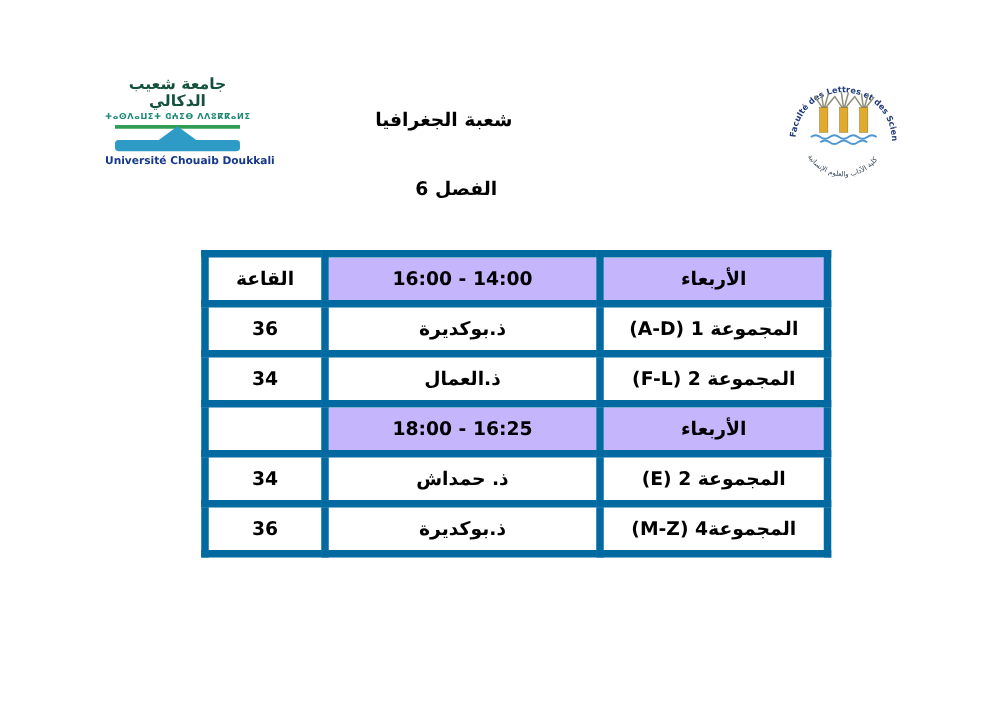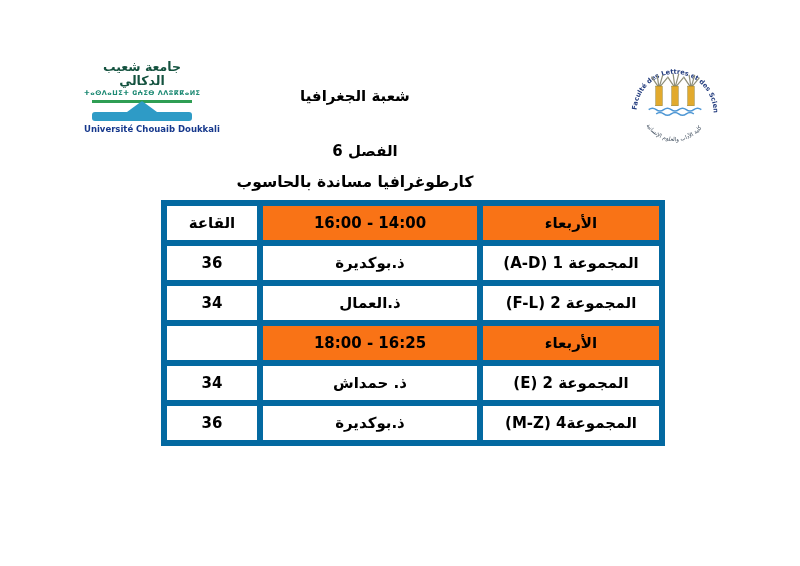--- a/index.html
+++ b/index.html
@@ -25,21 +25,21 @@
   .t-course{top:173px;font-size:15.5px;}
 
   
   .sched{position:absolute;left:161px;top:200px;border-collapse:collapse;table-layout:fixed;
          direction:rtl;font-weight:bold;font-size:15px;}
   .sched td{border:6px solid #0369a1;height:34px;padding:0 6px;vertical-align:middle;
             text-align:center;overflow:hidden;white-space:nowrap;}
   .c-day{width:164px;}
   .c-mid{width:202px;}
   .c-room{width:78px;}
-  .gray{background:#f97316;}
+  .gray{background:#c4b5fd;}
   .al-start{text-align:right;}
 
   
   .footer{position:absolute;left:0;top:417px;width:800px;text-align:center;
           font-family:"Liberation Sans","DejaVu Sans",sans-serif;
           font-size:10.5px;font-weight:bold;color:#111;}
 </style>
 </head>
 <body>
 
@@ -77,21 +77,20 @@
     </g>
 
     <g stroke="#4f97d4" stroke-width="1.6" fill="none">
       <path d="M22,57 q 4,-3 8,0 t 8,0 t 8,0 t 8,0 t 8,0 t 8,0 t 8,0"></path>
       <path d="M30,61.5 q 4,-3 8,0 t 8,0 t 8,0 t 8,0 t 8,0"></path>
     </g>
   </svg>
 
   <div class="title t-dept">شعبة الجغرافيا</div>
   <div class="title t-sem">الفصل 6</div>
-  <div class="title t-course">كارطوغرافيا مساندة بالحاسوب</div>
 
   <table class="sched">
     <tbody>
         <tr>
       <td class="c-day gray" dir="auto">الأربعاء</td>
       <td class="c-mid gray" dir="auto">16:00 - 14:00</td>
       <td class="c-room" dir="auto">القاعة</td>
     </tr>
     <tr>
       <td class="c-day al-start" dir="auto">المجموعة 1 (A-D)</td>

